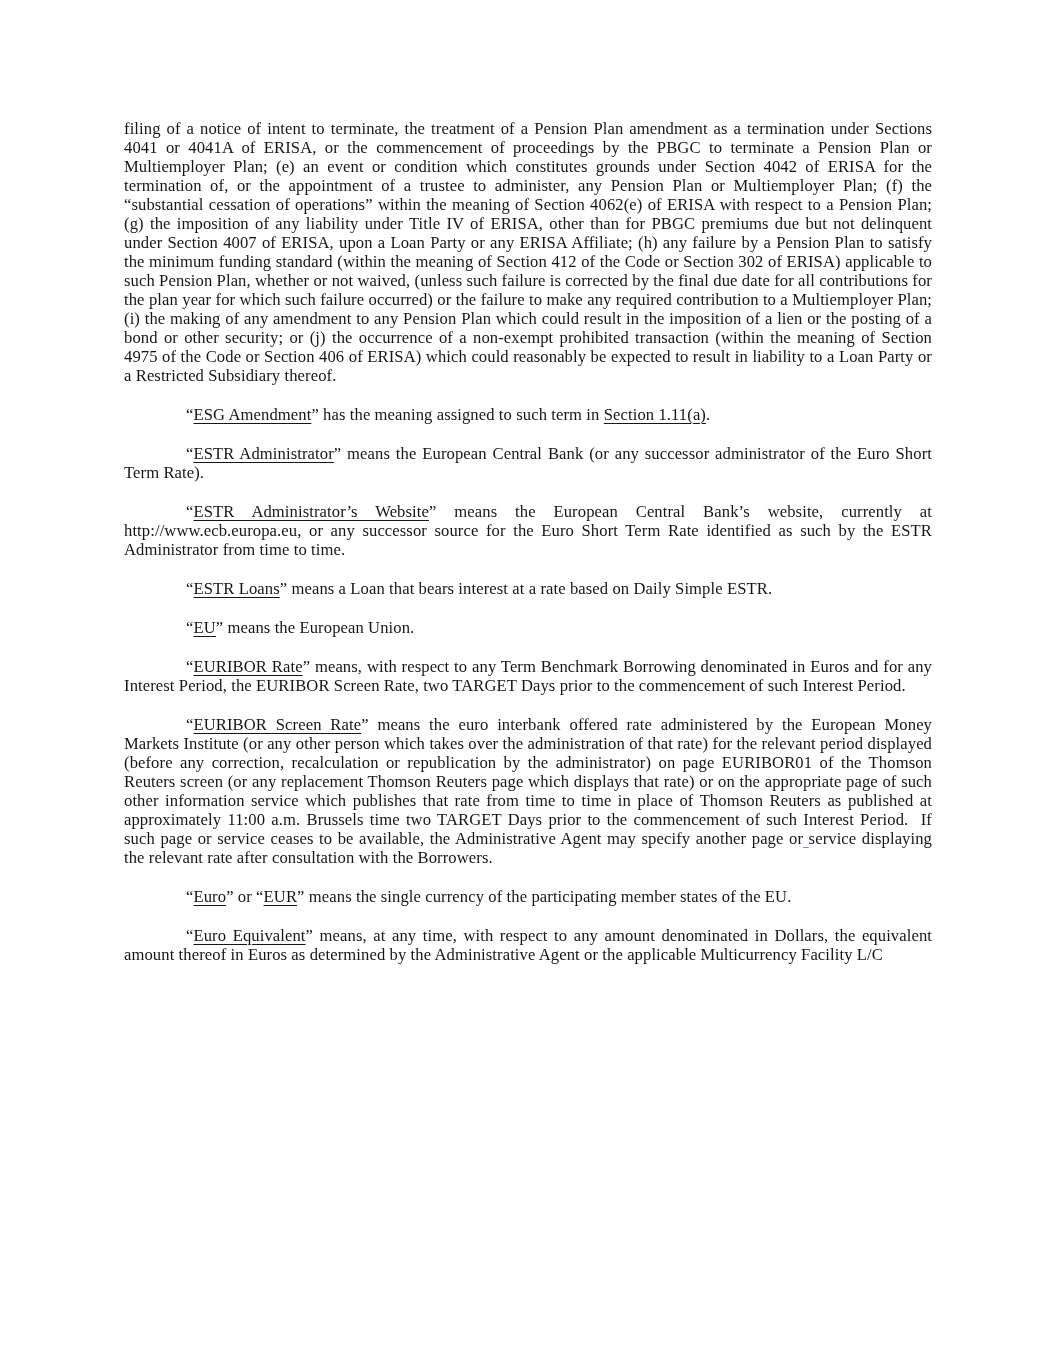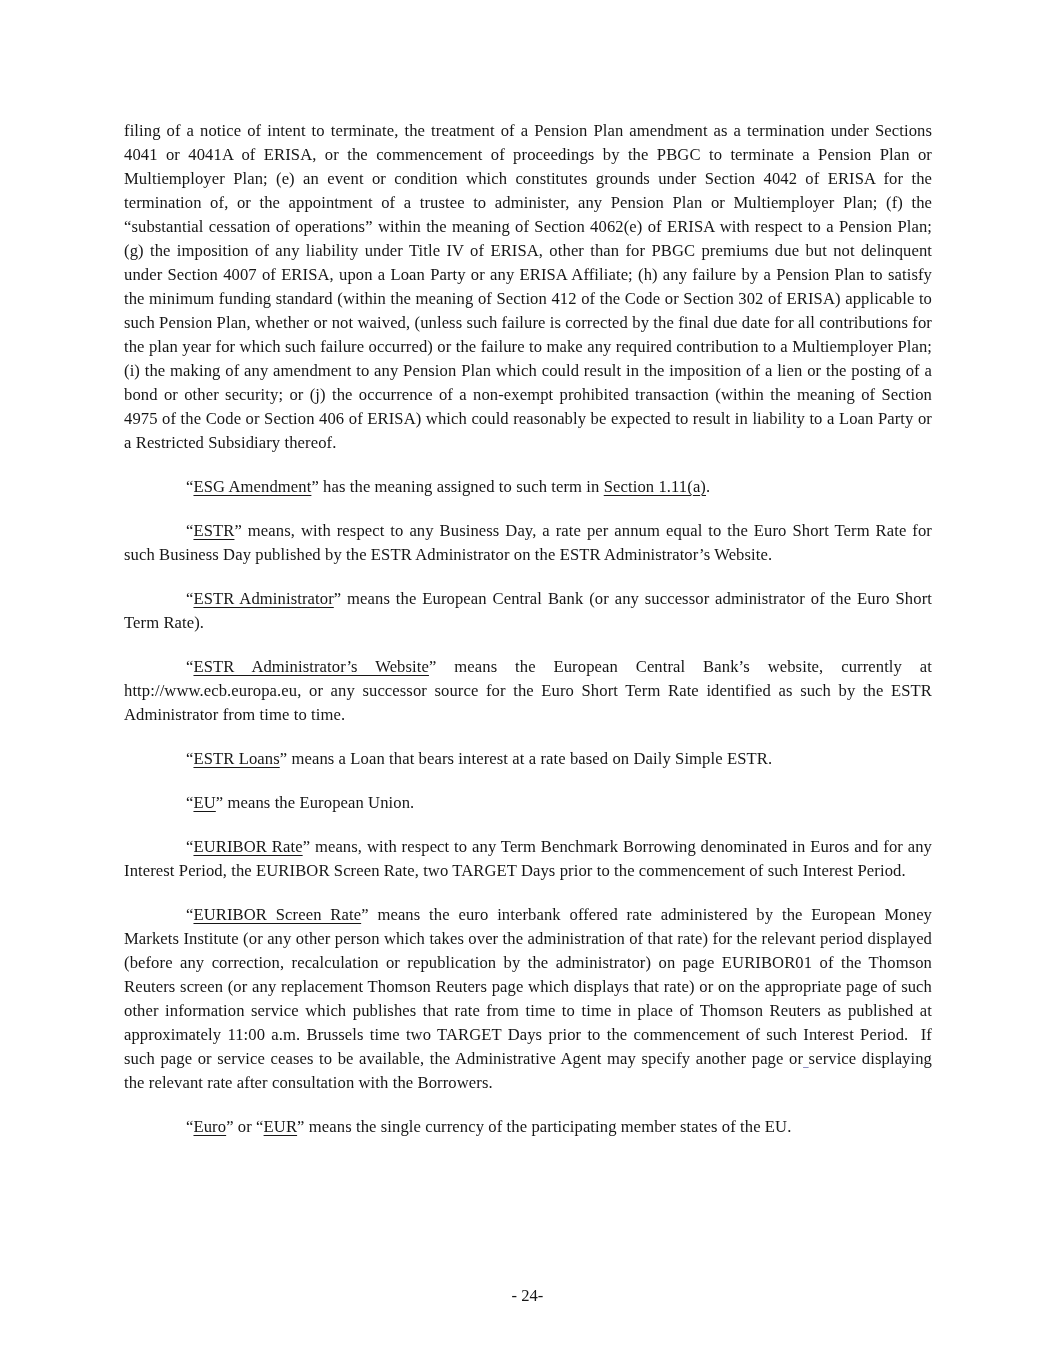--- a/index.html
+++ b/index.html
@@ -18,21 +18,21 @@
   }
   .doc-body {
     position: absolute;
     left: 124px;
     top: 119px;
     width: 808px;
   }
   p.para {
     margin: 0 0 20px 0;
     font-size: 16.6px;
-    line-height: 24px;
+    line-height: 19px;
     text-align: justify;
     letter-spacing: 0.1px;
   }
   p.para.indent {
     text-indent: 62px;
   }
   .u {
     text-decoration: underline;
     text-decoration-thickness: 1px;
     text-underline-offset: 2.5px;
@@ -47,23 +47,22 @@
     line-height: 20px;
   }
 </style>
 </head>
 <body>
 
 <div class="page">
   <div class="doc-body">
       <p class="para"><span>filing of a notice of intent to terminate, the treatment of a Pension Plan amendment as a termination under Sections 4041 or 4041A of ERISA, or the commencement of proceedings by the PBGC to terminate a Pension Plan or Multiemployer Plan; (e) an event or condition which constitutes grounds under Section 4042 of ERISA for the termination of, or the appointment of a trustee to administer, any Pension Plan or Multiemployer Plan; (f) the “substantial cessation of operations” within the meaning of Section 4062(e) of ERISA with respect to a Pension Plan; (g) the imposition of any liability under Title IV of ERISA, other than for PBGC premiums due but not delinquent under Section 4007 of ERISA, upon a Loan Party or any ERISA Affiliate; (h) any failure by a Pension Plan to satisfy the minimum funding standard (within the meaning of Section 412 of the Code or Section 302 of ERISA) applicable to such Pension Plan, whether or not waived, (unless such failure is corrected by the final due date for all contributions for the plan year for which such failure occurred) or the failure to make any required contribution to a Multiemployer Plan; (i) the making of any amendment to any Pension Plan which could result in the imposition of a lien or the posting of a bond or other security; or (j) the occurrence of a non-exempt prohibited transaction (within the meaning of Section 4975 of the Code or Section 406 of ERISA) which could reasonably be expected to result in liability to a Loan Party or a Restricted Subsidiary thereof.</span></p>
       <p class="para indent"><span>“</span><span class="u">ESG Amendment</span><span>” has the meaning assigned to such term in </span><span class="u">Section 1.11(a)</span><span>.</span></p>
-      <p class="para indent"><span>“</span><span class="u">ESTR</span><span>” means, with respect to any Business Day, a rate per annum equal to the Euro Short Term Rate for such Business Day published by the ESTR Administrator on the ESTR Administrator’s Website.</span></p>
       <p class="para indent"><span>“</span><span class="u">ESTR Administrator</span><span>” means the European Central Bank (or any successor administrator of the Euro Short Term Rate).</span></p>
       <p class="para indent"><span>“</span><span class="u">ESTR Administrator’s Website</span><span>” means the European Central Bank’s website, currently at http://www.ecb.europa.eu, or any successor source for the Euro Short Term Rate identified as such by the ESTR Administrator from time to time.</span></p>
       <p class="para indent"><span>“</span><span class="u">ESTR Loans</span><span>” means a Loan that bears interest at a rate based on Daily Simple ESTR.</span></p>
       <p class="para indent"><span>“</span><span class="u">EU</span><span>” means the European Union.</span></p>
       <p class="para indent"><span>“</span><span class="u">EURIBOR Rate</span><span>” means, with respect to any Term Benchmark Borrowing denominated in Euros and for any Interest Period, the EURIBOR Screen Rate, two TARGET Days prior to the commencement of such Interest Period.</span></p>
       <p class="para indent"><span>“</span><span class="u">EURIBOR Screen Rate</span><span>” means the euro interbank offered rate administered by the European Money Markets Institute (or any other person which takes over the administration of that rate) for the relevant period displayed (before any correction, recalculation or republication by the administrator) on page EURIBOR01 of the Thomson Reuters screen (or any replacement Thomson Reuters page which displays that rate) or on the appropriate page of such other information service which publishes that rate from time to time in place of Thomson Reuters as published at approximately 11:00 a.m. Brussels time two TARGET Days prior to the commencement of such Interest Period.&nbsp; If such page or service ceases to be available, the Administrative Agent may specify another page or</span><span class="u" style="color: rgb(139, 139, 196); text-decoration-color: rgb(139, 139, 196);">&nbsp;</span><span>service displaying the relevant rate after consultation with the Borrowers.</span></p>
       <p class="para indent"><span>“</span><span class="u">Euro</span><span>” or “</span><span class="u">EUR</span><span>” means the single currency of the participating member states of the EU.</span></p>
+      <p class="para indent"><span>“</span><span class="u">Euro Equivalent</span><span>” means, at any time, with respect to any amount denominated in Dollars, the equivalent amount thereof in Euros as determined by the Administrative Agent or the applicable Multicurrency Facility L/C</span></p>
     </div>
-  <div class="footer">- 24-</div>
 </div>
 
 </body></html>

